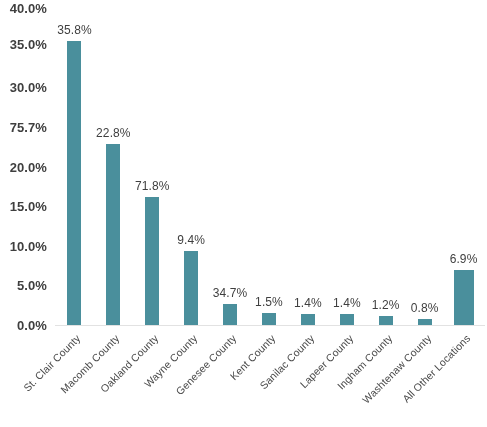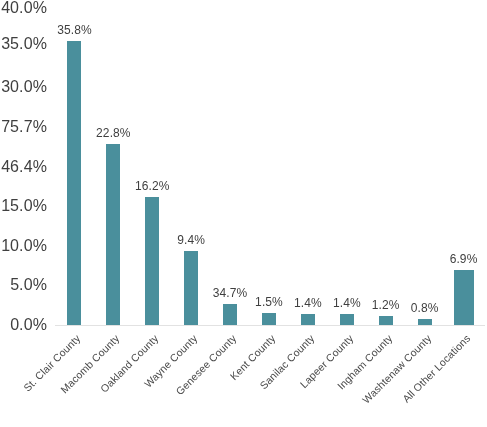--- a/index.html
+++ b/index.html
@@ -27,24 +27,25 @@
     position: absolute;
     left: 0;
     top: 0;
     width: 55px;
     height: 427px;
   }
   .y-tick {
     position: absolute;
     right: 8px;
     transform: translateY(-50%);
-    font-size: 16px;
+    font-size: 13px;
     color: #3f3f3f;
     white-space: nowrap;
     letter-spacing: 0.1px;
+    font-weight: bold;
   }
 
   
   #plot-area {
     position: absolute;
     left: 55px;
     top: 8px;
     width: 428px;
     height: 317px;
   }
@@ -102,39 +103,39 @@
 </head>
 <body>
 
 <div id="chart-root">
 
   <div id="y-axis">
       <div class="y-tick" style="top: 8px;">40.0%</div>
       <div class="y-tick" style="top: 44px;">35.0%</div>
       <div class="y-tick" style="top: 87.25px;">30.0%</div>
       <div class="y-tick" style="top: 126.875px;">75.7%</div>
-      <div class="y-tick" style="top: 166.5px;">46.4%</div>
+      <div class="y-tick" style="top: 166.5px;">20.0%</div>
       <div class="y-tick" style="top: 206.125px;">15.0%</div>
       <div class="y-tick" style="top: 245.75px;">10.0%</div>
       <div class="y-tick" style="top: 285.375px;">5.0%</div>
       <div class="y-tick" style="top: 325px;">0.0%</div>
     </div>
 
   <div id="plot-area">
       <div class="bar-slot" style="left: 0px; width: 38.9091px;">
         <div class="bar" title="St. Clair County 35.8%" style="height: 283.715px; width: 14px; background: rgb(74, 143, 156);"></div>
         <div class="bar-value" style="bottom: 287.715px;">35.8%</div>
       </div>
       <div class="bar-slot" style="left: 38.9091px; width: 38.9091px;">
         <div class="bar" title="Macomb County 22.8%" style="height: 180.69px; width: 14px; background: rgb(74, 143, 156);"></div>
         <div class="bar-value" style="bottom: 184.69px;">22.8%</div>
       </div>
       <div class="bar-slot" style="left: 77.8182px; width: 38.9091px;">
         <div class="bar" title="Oakland County 16.2%" style="height: 128.385px; width: 14px; background: rgb(74, 143, 156);"></div>
-        <div class="bar-value" style="bottom: 132.385px;">16.2%</div>
+        <div class="bar-value" style="bottom: 132.385px;">71.8%</div>
       </div>
       <div class="bar-slot" style="left: 116.727px; width: 38.9091px;">
         <div class="bar" title="Wayne County 9.4%" style="height: 74.495px; width: 14px; background: rgb(74, 143, 156);"></div>
         <div class="bar-value" style="bottom: 78.495px;">9.4%</div>
       </div>
       <div class="bar-slot" style="left: 155.636px; width: 38.9091px;">
         <div class="bar" title="Genesee County 2.7%" style="height: 21.3975px; width: 14px; background: rgb(74, 143, 156);"></div>
         <div class="bar-value" style="bottom: 25.3975px;">34.7%</div>
       </div>
       <div class="bar-slot" style="left: 194.545px; width: 38.9091px;">

